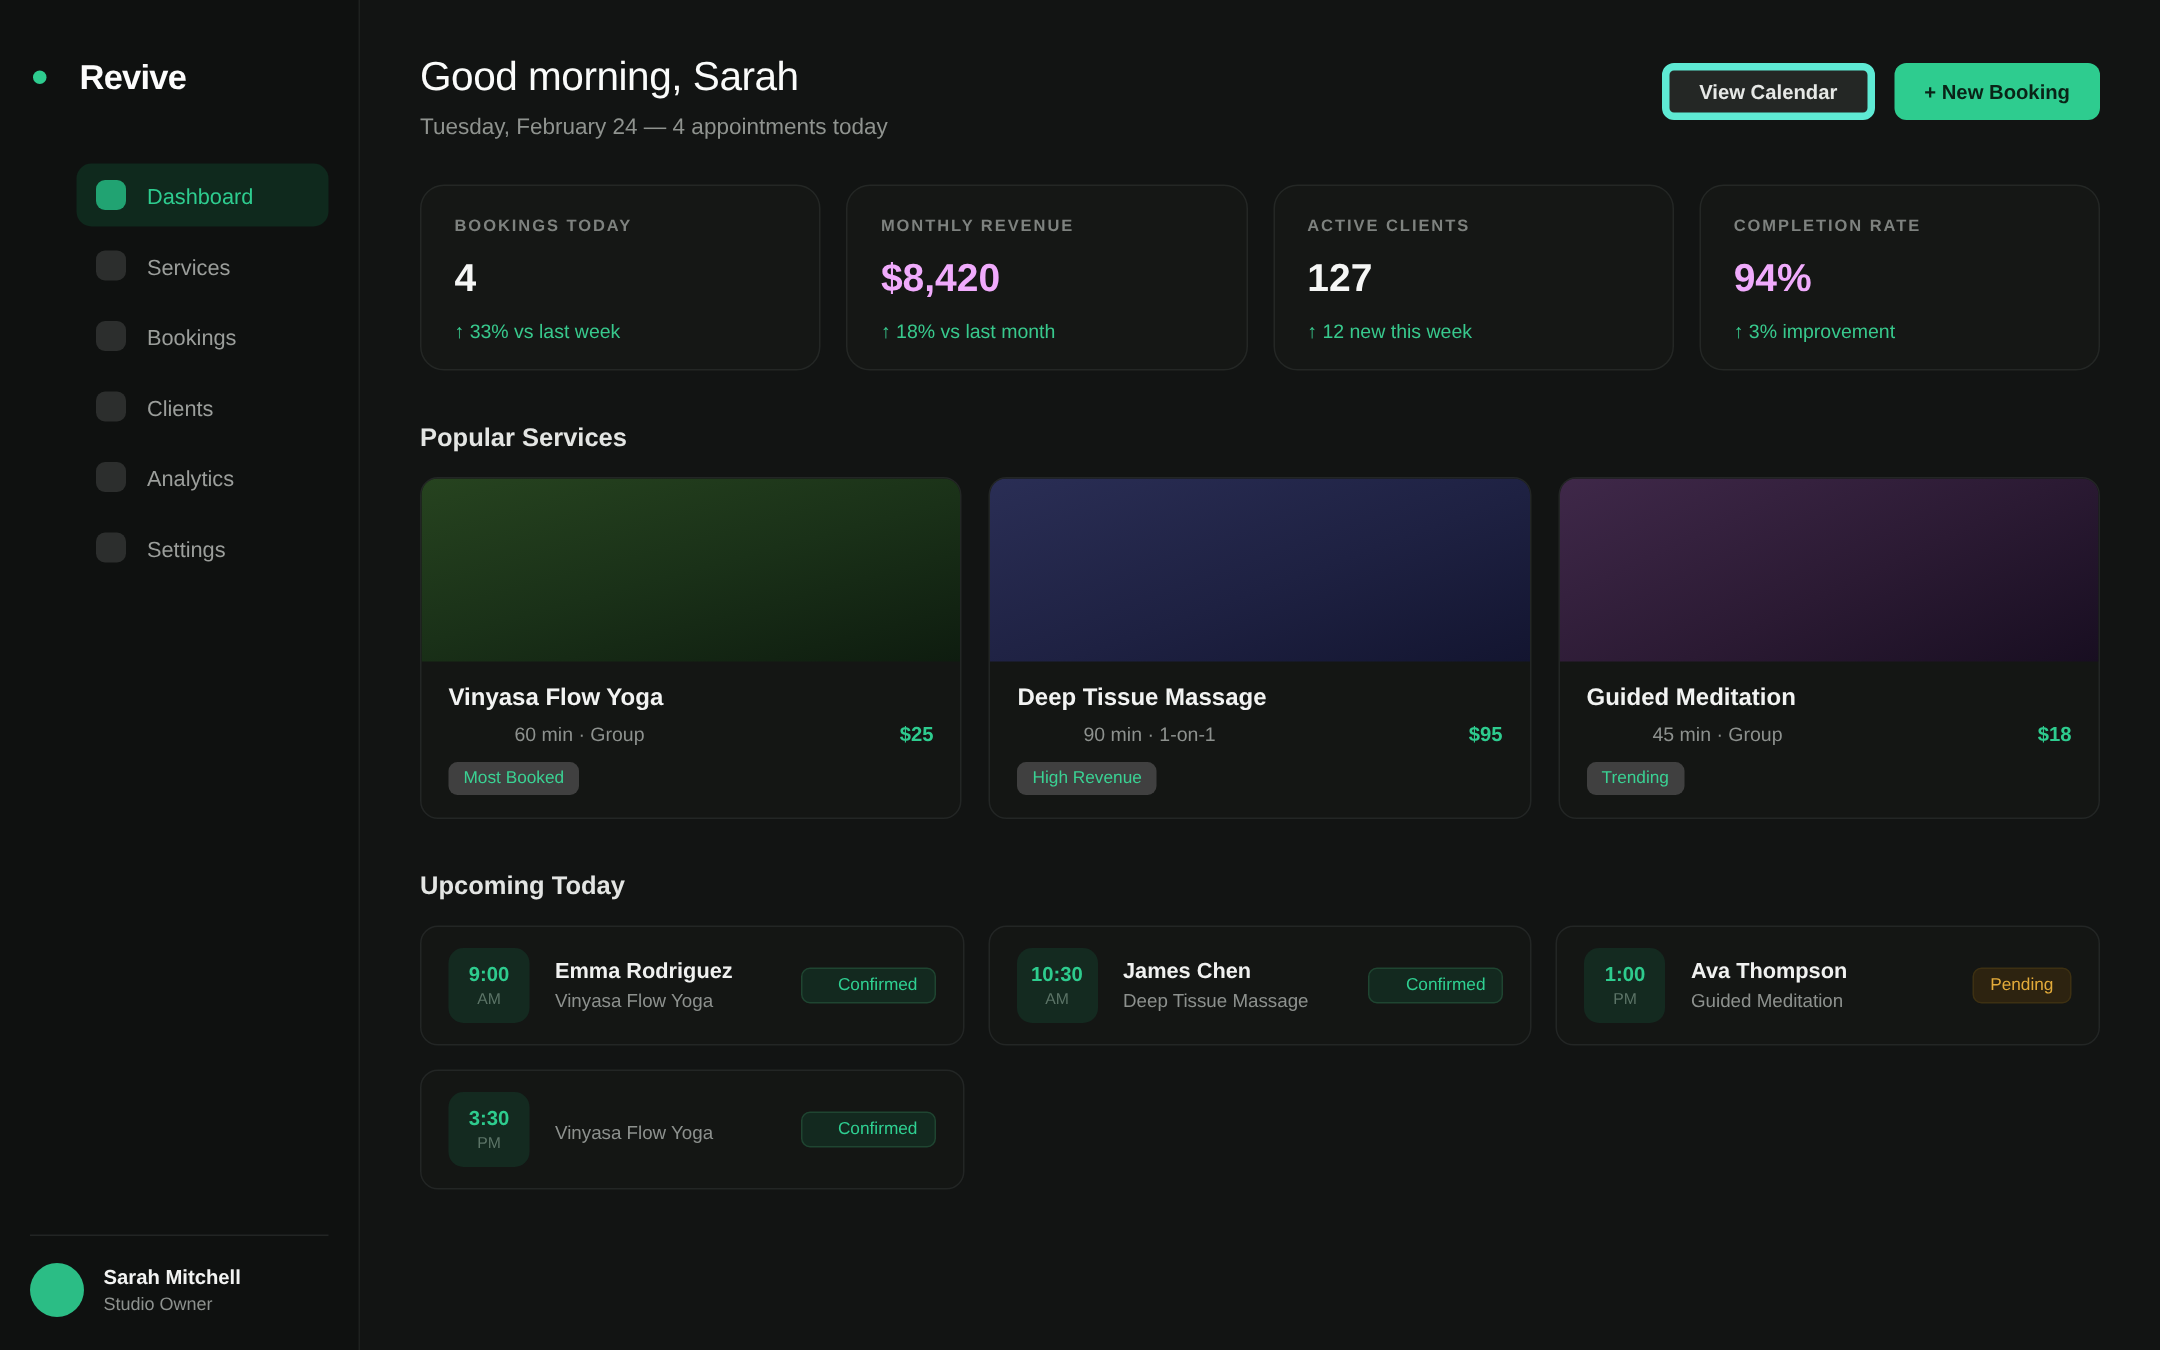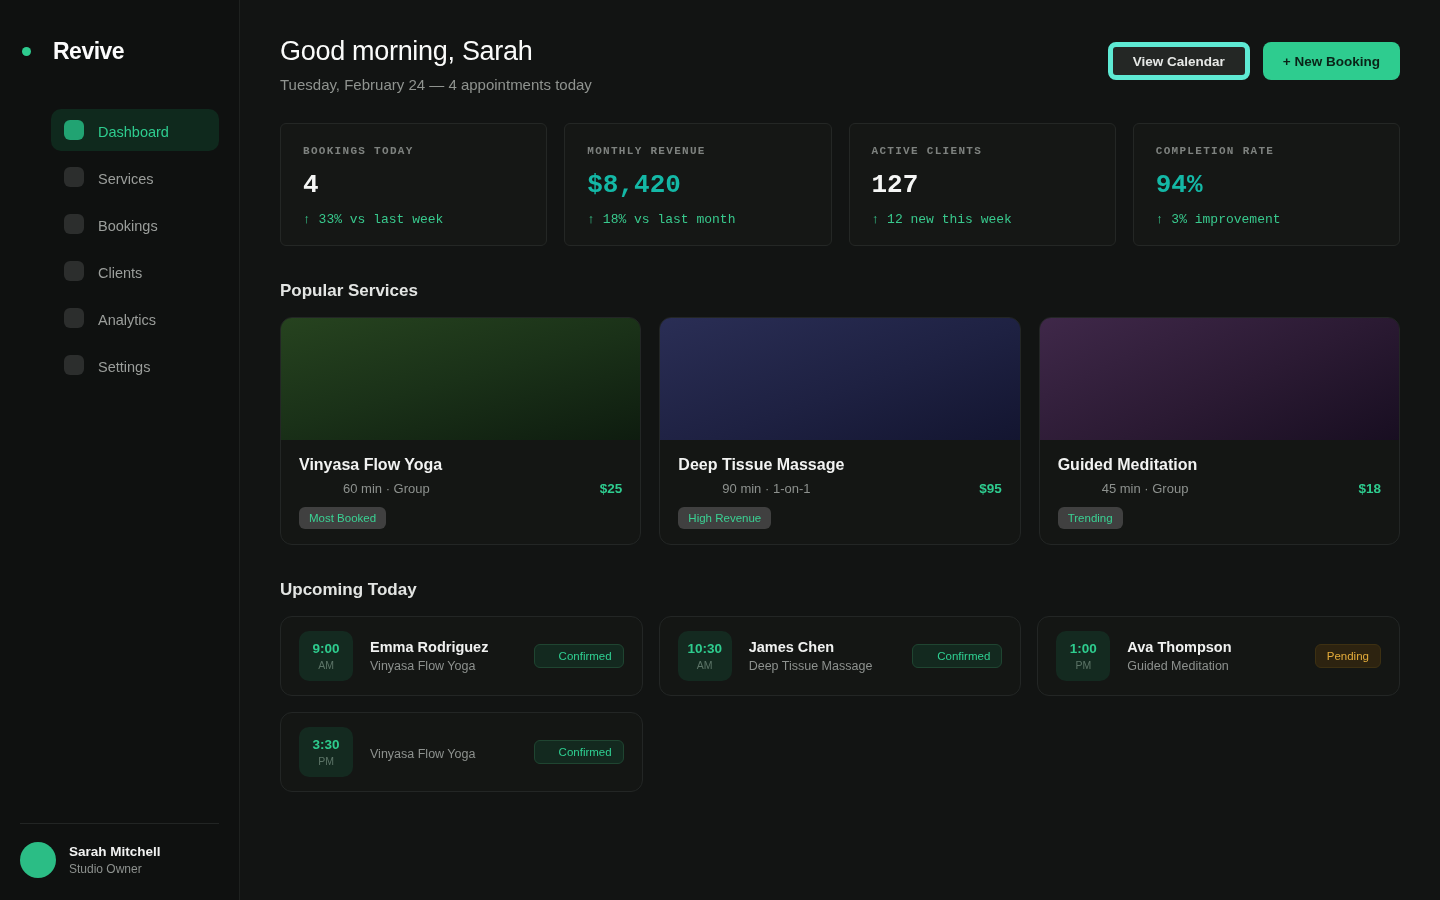--- a/index.html
+++ b/index.html
@@ -50,27 +50,26 @@
     height:38px; padding:0 20px; border-radius:8px; border:none;
     font-family:inherit; font-size:13.5px; font-weight:700; cursor:pointer;
     display:inline-flex; align-items:center;
   }
   .btn-secondary { background:#242725; color:#e6e8e6; border:5px solid #5eead4; }
   .btn-primary { background:#2ecc8f; color:#0a2317; }
 
   
   .stats { margin-top:30px; display:grid; grid-template-columns:repeat(4,1fr); gap:17px; }
   .stat-card {
-    background:#151715; border:1px solid #242725; border-radius:6px;
+    background:#151715; border:1px solid #242725; border-radius:16px;
     padding:21px 22px 18px;
-    font-family:Liberation Mono, monospace;
   }
   .stat-label { font-size:11px; font-weight:600; letter-spacing:1.3px; color:#7e827f; }
   .stat-value { font-size:26px; font-weight:800; color:#f5f6f5; margin-top:13px; }
-  .stat-value[data-color="green"] { color:#14b8a6; }
+  .stat-value[data-color="green"] { color:#f0abfc; }
   .stat-delta { font-size:13px; color:#38c98d; margin-top:12px; }
 
   
   .section-title { margin:35px 0 16px; font-size:17px; font-weight:700; color:#e3e5e3; }
   .services-grid { display:grid; grid-template-columns:repeat(3,1fr); gap:18px; }
   .svc-card {
     background:#141614; border:1px solid #232625; border-radius:12px;
     overflow:hidden; cursor:pointer;
   }
   .svc-img { height:122px; }

